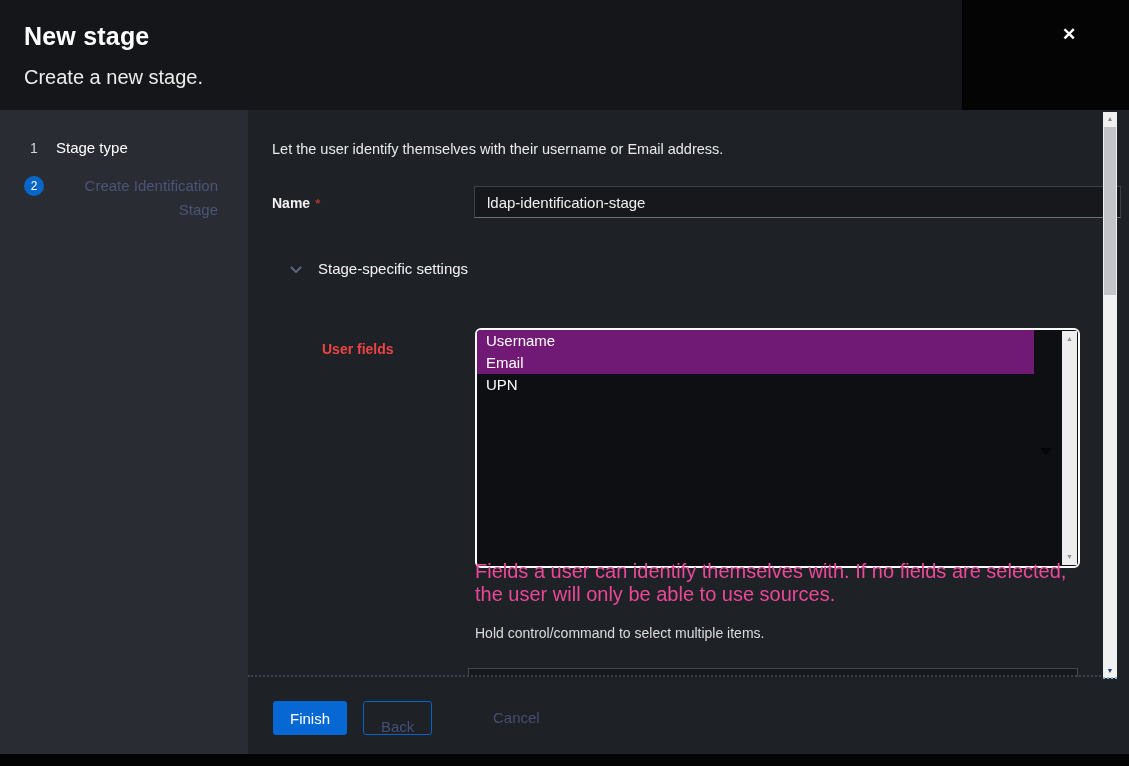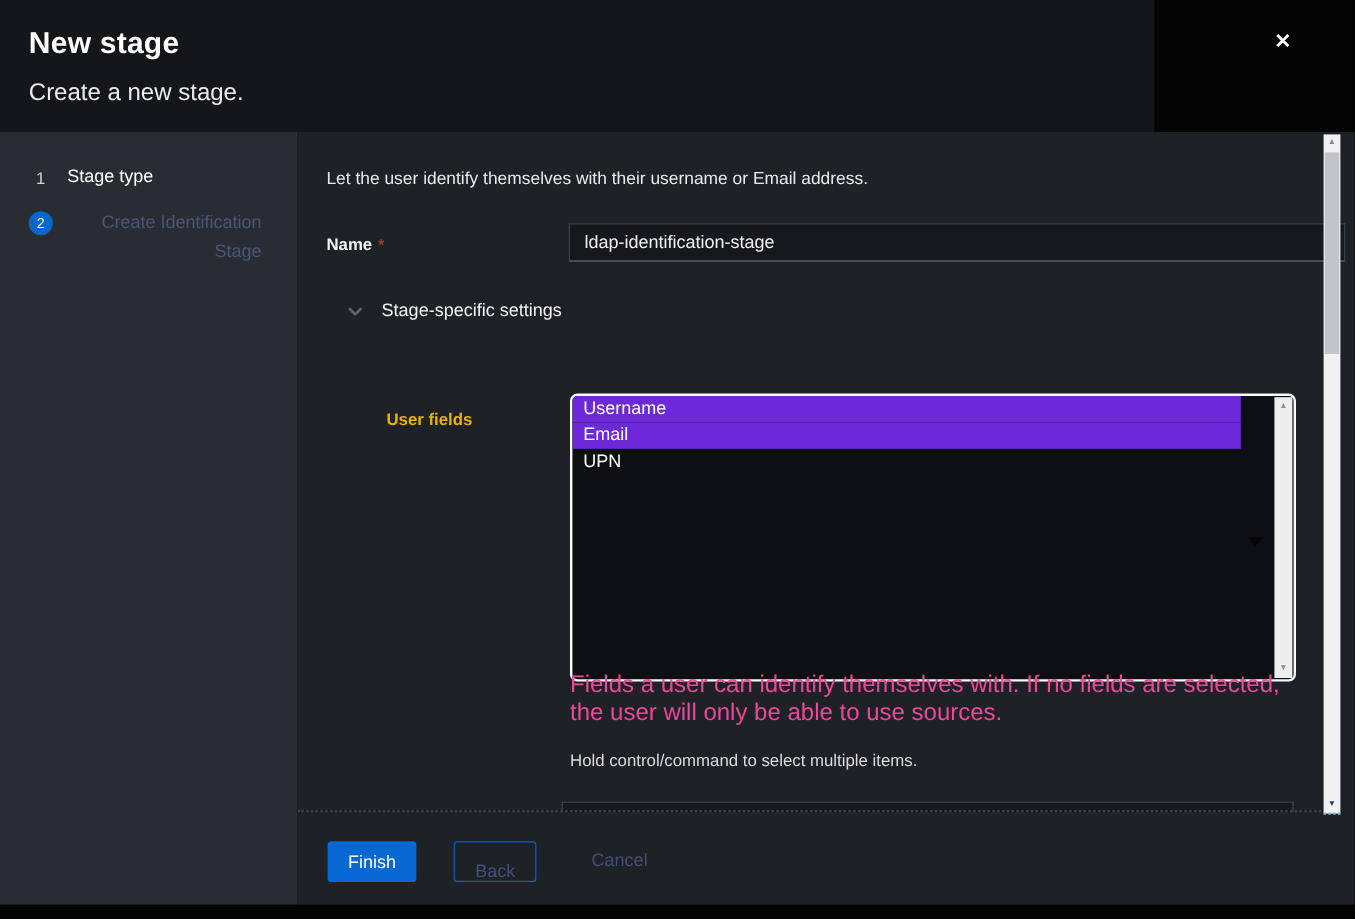--- a/index.html
+++ b/index.html
@@ -28,50 +28,50 @@
   
   .content { position:absolute; left:248px; top:110px; width:881px; height:644px; background:#1e2125; }
   .desc { position:absolute; left:24px; top:31px; font-size:14.5px; color:#eaeaea; }
 
   .name-label { position:absolute; left:24px; top:85px; font-size:14px; font-weight:bold; color:#f2f2f2; }
   .req { color:#a8392b; font-size:13px; margin-left:5px; font-weight:bold; }
   .name-input { position:absolute; left:182px; top:76px; width:647px; height:32px;
                 background:#16181b; border:1px solid #3c4147; border-bottom:1px solid #6a6e73;
                 color:#f0f0f0; font-size:15px; padding:0 12px; font-family:inherit;margin-left:44px; }
 
-  .exp-toggle { position:absolute; left:41px; top:140px; display:flex; align-items:flex-end; cursor:pointer; background:none; border:none; }
+  .exp-toggle { position:absolute; left:41px; top:150px; display:flex; align-items:flex-end; cursor:pointer; background:none; border:none; }
   .chev { width:14px; height:14px; color:#5b6378; }
   .exp-title { margin-left:15px; font-size:15px; color:#f3f3f3; }
 
-  .uf-label { position:absolute; left:74px; top:231px; font-size:14px; font-weight:bold; color:#eab308; }
+  .uf-label { position:absolute; left:74px; top:231px; font-size:14px; font-weight:bold; color:#ef4444; }
 
   
   .listbox { position:absolute; left:227px; top:218px; width:605px; height:240px;
              background:#0e0f12; border:2px solid #fafafa; border-radius:6px; overflow:hidden; cursor:default; }
   .opt { width:557px; height:22px; line-height:22px; padding-left:9px; font-size:15px; color:#ffffff; }
-  .opt.sel { background:#6d28d9; }
+  .opt.sel { background:#701a75; }
   .lb-caret { position:absolute; right:26px; top:118px; width:0; height:0;
               border-left:6px solid transparent; border-right:6px solid transparent; border-top:7px solid #060608; }
   .lb-scroll { position:absolute; right:1px; top:1px; bottom:1px; width:15px; background:#ededee; }
   .lb-scroll .arr { position:absolute; left:0; width:15px; height:14px; text-align:center; font-size:7px; color:#8f8f91; line-height:14px; }
   .lb-scroll .arr.up { top:1px; }
   .lb-scroll .arr.dn { bottom:1px; }
 
   .help { position:absolute; left:227px; top:450px; width:612px; font-size:20px; line-height:23px; color:#ec4899; }
   .help2 { position:absolute; left:227px; top:515px; width:612px; font-size:14px; color:#dcdcdc; }
 
   .partial-input { position:absolute; left:220px; top:558px; width:610px; height:9px;
                    background:#17191c; border:1px solid #43484e; border-bottom:none; }
   .dotted-divider { position:absolute; left:0px; top:565px; width:857px; border-top:2px dotted #39424e; }
 
   
   .btn-finish { position:absolute; left:25px; top:591px; height:34px; padding:0 17px;
                 background:#0767d3; color:#ffffff; font-size:15px; border:none; border-radius:3px; cursor:pointer; font-family:inherit; }
   .btn-back { position:absolute; left:115px; top:591px; height:34px; padding:16px 17px;
-              background:transparent; color:#42507c; font-size:15px; border:1px solid #0563c9; border-radius:3px; cursor:pointer; font-family:inherit;margin-left:15px; }
+              background:transparent; color:#42507c; font-size:15px; border:1px solid #0563c9; border-radius:3px; cursor:pointer; font-family:inherit; }
   .btn-cancel { position:absolute; left:245px; top:591px; height:34px; padding:0; line-height:34px;
                 background:none; border:none; color:#454f70; font-size:15px; cursor:pointer; font-family:inherit; }
 
   
   .scrollbar { position:absolute; left:1103px; top:112px; width:14px; height:566px; background:#f1f1f2; }
   .sb-arrow { position:absolute; left:0; width:14px; height:14px; text-align:center; font-size:7px; line-height:14px; }
   .sb-arrow.up { top:0; color:#8b8b8d; }
   .sb-arrow.dn { bottom:0; color:#2a3a75; }
   .sb-thumb { position:absolute; left:1px; top:15px; width:12px; height:168px; background:#c3c4c7; }
   .sb-dots { position:absolute; left:1103px; top:677px; width:14px; border-top:2px dotted #86b7dc; }

